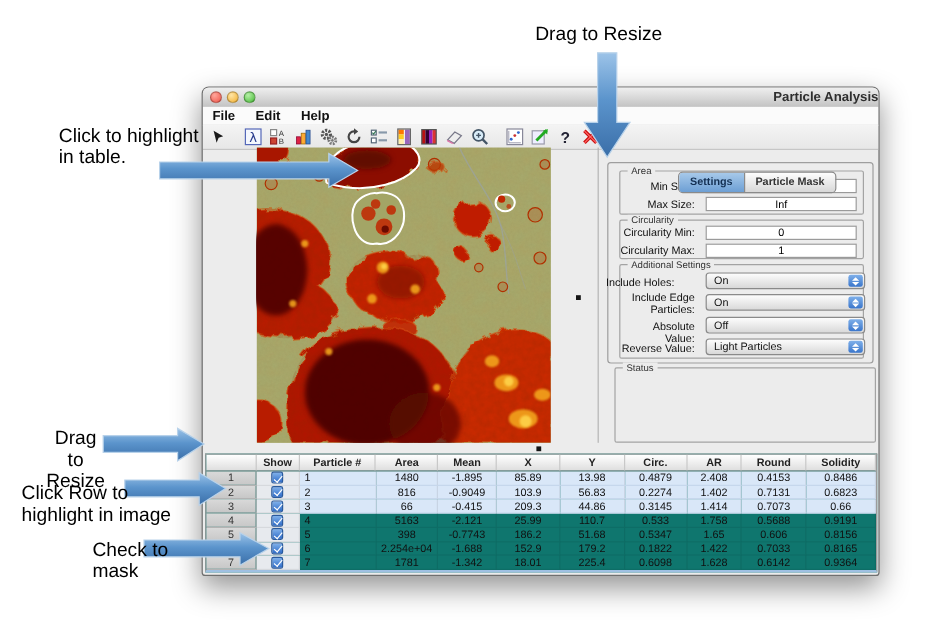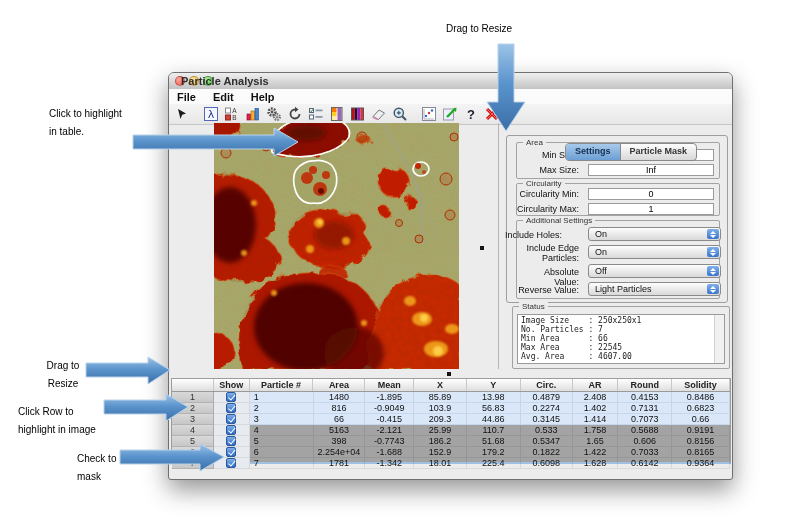--- a/index.html
+++ b/index.html
@@ -1,28 +1,28 @@
 <!DOCTYPE html>
 <html><head>
 <meta charset="utf-8">
 <style>
   html,body{margin:0;padding:0;background:#fff;}
   #stage{position:relative;width:786px;height:525px;background:#ffffff;overflow:hidden;
          font-family:"Liberation Sans",sans-serif;}
   
-  .ann{position:absolute;z-index:60;font-size:10px;line-height:18px;color:#000;}
+  .ann{position:absolute;z-index:60;font-size:16px;line-height:18px;color:#000;}
   .ann span{display:block;}
   #arrow-overlay{position:absolute;left:0;top:0;z-index:55;pointer-events:none;}
   
   #window{position:absolute;left:168px;top:72px;width:565px;height:408px;background:#ececec;
           border:1px solid #6f6f6f;border-radius:6px 6px 3px 3px;box-shadow:0 10px 24px rgba(0,0,0,.42);
           overflow:hidden;z-index:10;box-sizing:border-box;}
   .titlebar{position:absolute;left:0;top:0;right:0;height:16px;
             background:linear-gradient(#efefef,#d7d7d7 55%,#c3c3c3);border-bottom:1px solid #9a9a9a;}
-  .title{position:absolute;left:12px;right:0;top:2px;text-align:left;font-size:11px;font-weight:bold;color:#2e2e2e;}
+  .title{position:absolute;left:12px;right:0;top:2px;text-align:right;font-size:11px;font-weight:bold;color:#2e2e2e;}
   .lights{position:absolute;left:6px;top:3px;display:flex;gap:4px;}
   .light{width:10px;height:10px;border-radius:50%;border:1px solid rgba(0,0,0,.25);box-sizing:border-box;}
   .l-red{background:radial-gradient(circle at 35% 30%,#ffa79c,#f0564a);}
   .l-yellow{background:radial-gradient(circle at 35% 30%,#ffe6a8,#f3b02f);}
   .l-green{background:radial-gradient(circle at 35% 30%,#b7f0a8,#47ba36);}
   .menubar{position:absolute;left:0;top:16px;right:0;height:15px;background:#fbfbfb;border-bottom:1px solid #d2d2d2;
            display:flex;align-items:center;padding-left:8px;gap:17px;}
   .menu-item{font-size:11px;font-weight:bold;color:#111;}
   .toolbar{position:absolute;left:0;top:31px;right:0;height:20px;background:linear-gradient(#f4f4f4,#e7e7e7);
            border-bottom:1px solid #c6c6c6;display:flex;align-items:center;padding-left:4px;gap:3px;}
@@ -48,21 +48,21 @@
       background:linear-gradient(#fdfdfd,#d9d9d9);font-size:9px;line-height:12px;padding-left:6px;box-sizing:border-box;color:#111;}
   .stepper{position:absolute;right:1px;top:1px;bottom:1px;width:12px;border-radius:2px;
            background:linear-gradient(#7fb0ea,#3a76cc);display:flex;flex-direction:column;align-items:center;justify-content:center;gap:1px;}
   .stepper i{width:0;height:0;border-left:3px solid transparent;border-right:3px solid transparent;display:block;}
   .stepper .up{border-bottom:3.5px solid #fff;}
   .stepper .dn{border-top:3.5px solid #fff;}
   .statusbox{position:absolute;left:4px;right:4px;top:7px;bottom:4px;background:#fff;border:1px solid #9a9a9a;overflow:hidden;}
   .statusbox pre{margin:1px 0 0 3px;font-family:"DejaVu Sans Mono",monospace;font-size:8px;line-height:9px;color:#222;}
   .scrolltrack{position:absolute;right:0;top:0;bottom:0;width:9px;background:#f1f1f1;border-left:1px solid #d0d0d0;}
   
-  .ptable{position:absolute;left:2px;top:305px;width:560px;height:86px;background:#a3a3a3;border:1px solid #9c9c9c;
+  .ptable{position:absolute;left:2px;top:305px;width:560px;height:99px;background:#0f766e;border:1px solid #9c9c9c;
           border-bottom:2px solid #9fc0e2;box-sizing:border-box;display:flex;flex-direction:column;}
   .thead{display:flex;height:13px;background:linear-gradient(#ffffff,#dedede);border-bottom:1px solid #9a9a9a;}
   .th{font-size:9px;font-weight:bold;color:#222;text-align:center;line-height:12px;border-right:1px solid #c8c8c8;box-sizing:border-box;}
   .trow{display:flex;flex:1;}
   .td{font-size:9px;color:#111;text-align:center;border-right:1px solid rgba(0,0,0,.08);
       border-bottom:1px solid rgba(0,0,0,.07);box-sizing:border-box;display:flex;align-items:center;justify-content:center;}
   .td.numcell{background:linear-gradient(#d9d9d9,#c7c7c7);border-right:1px solid #ababab;border-bottom:1px solid #b3b3b3;color:#333;}
   .td.showcell{background:#e7eaee;}
   .td.pnum{justify-content:flex-start;padding-left:4px;}
   .trow.sel .td:not(.numcell):not(.showcell){background:#d9e7f8;border-bottom:1px solid #c6d7ec;}
@@ -372,28 +372,20 @@
             </span></div>
           <span class="flabel" style="right: 140px; top: 64px; width: 62px;">Reverse Value:</span>
           <div class="dd" style="top: 61px;">Light Particles<span class="stepper">
               <i class="up"></i>
               <i class="dn"></i>
             </span></div>
         </div>
     </div>
     <div class="grp" style="left:343px;top:233px;width:218px;height:63px;">
       <span class="glabel">Status</span>
-      <div class="statusbox">
-        <pre id="status-text">Image Size    : 250x250x1
-No. Particles : 7
-Min Area      : 66
-Max Area      : 22545
-Avg. Area     : 4607.00</pre>
-        <div class="scrolltrack"></div>
-      </div>
     </div>
 
     <div class="ptable" id="ptable">
         <div class="thead">
           <div class="th c0"></div>
           <div class="th c1">Show</div>
           <div class="th c2">Particle #</div>
           <div class="th c3">Area</div>
           <div class="th c4">Mean</div>
           <div class="th c5">X</div>

